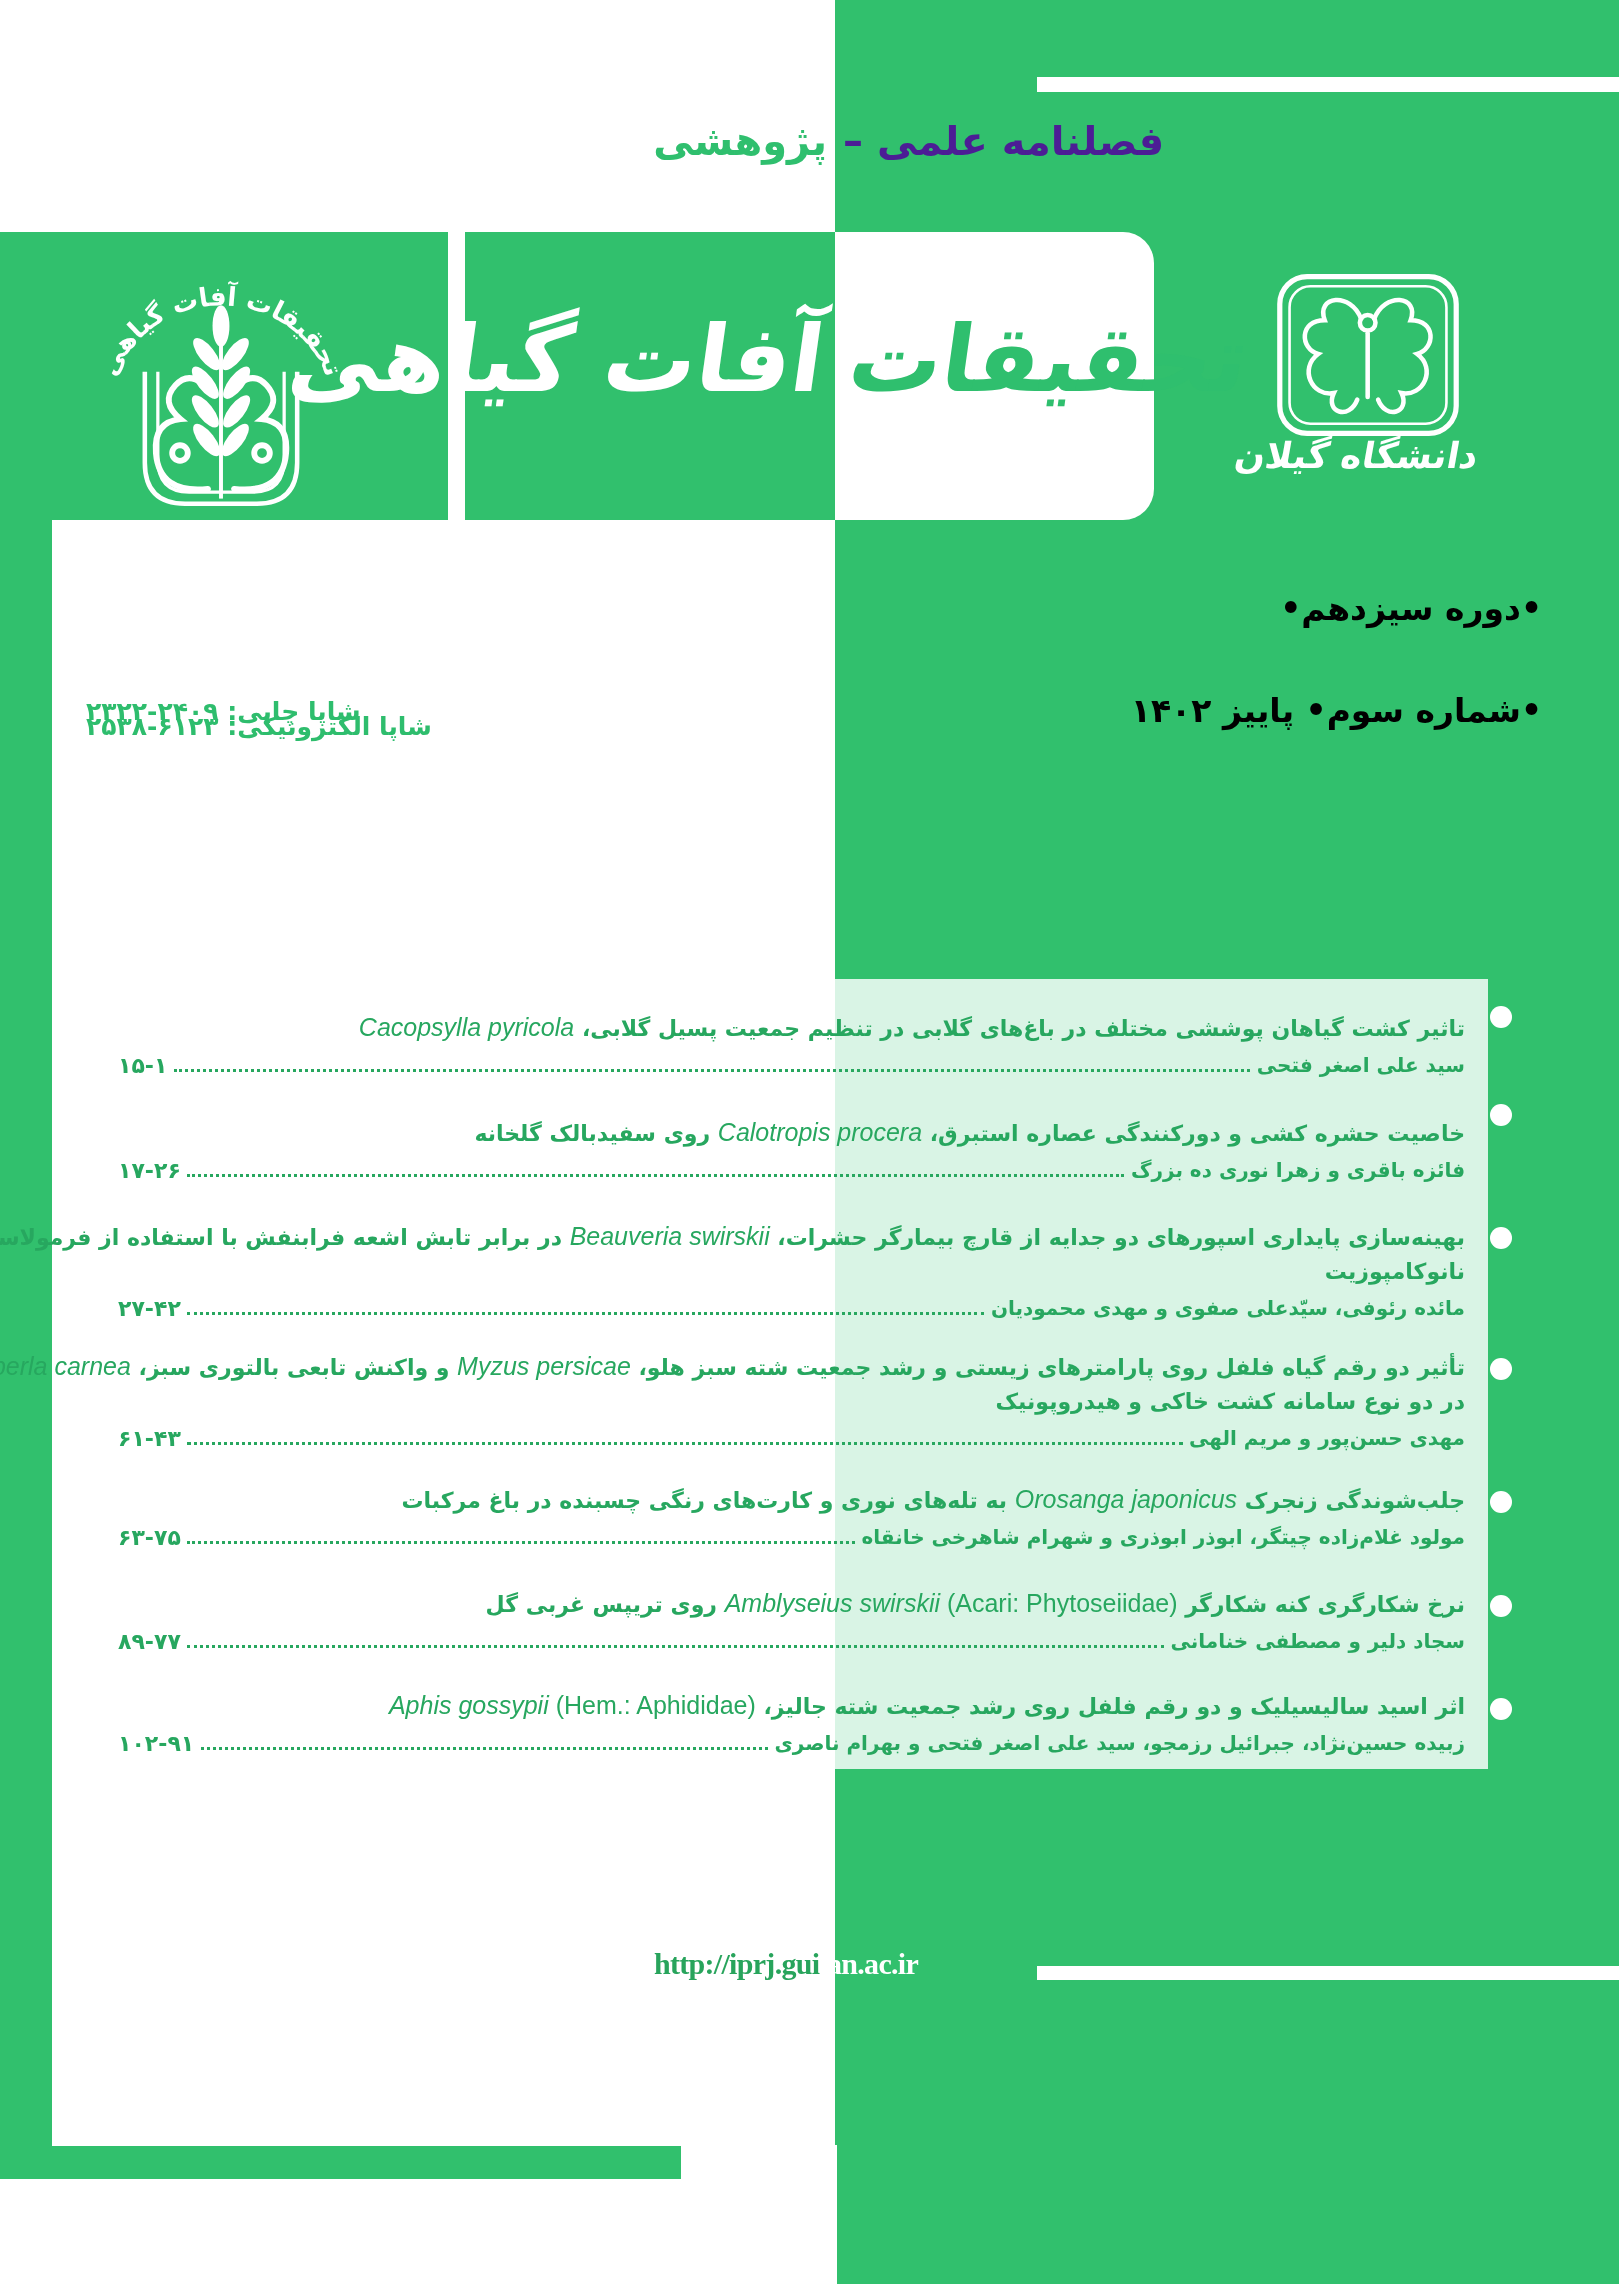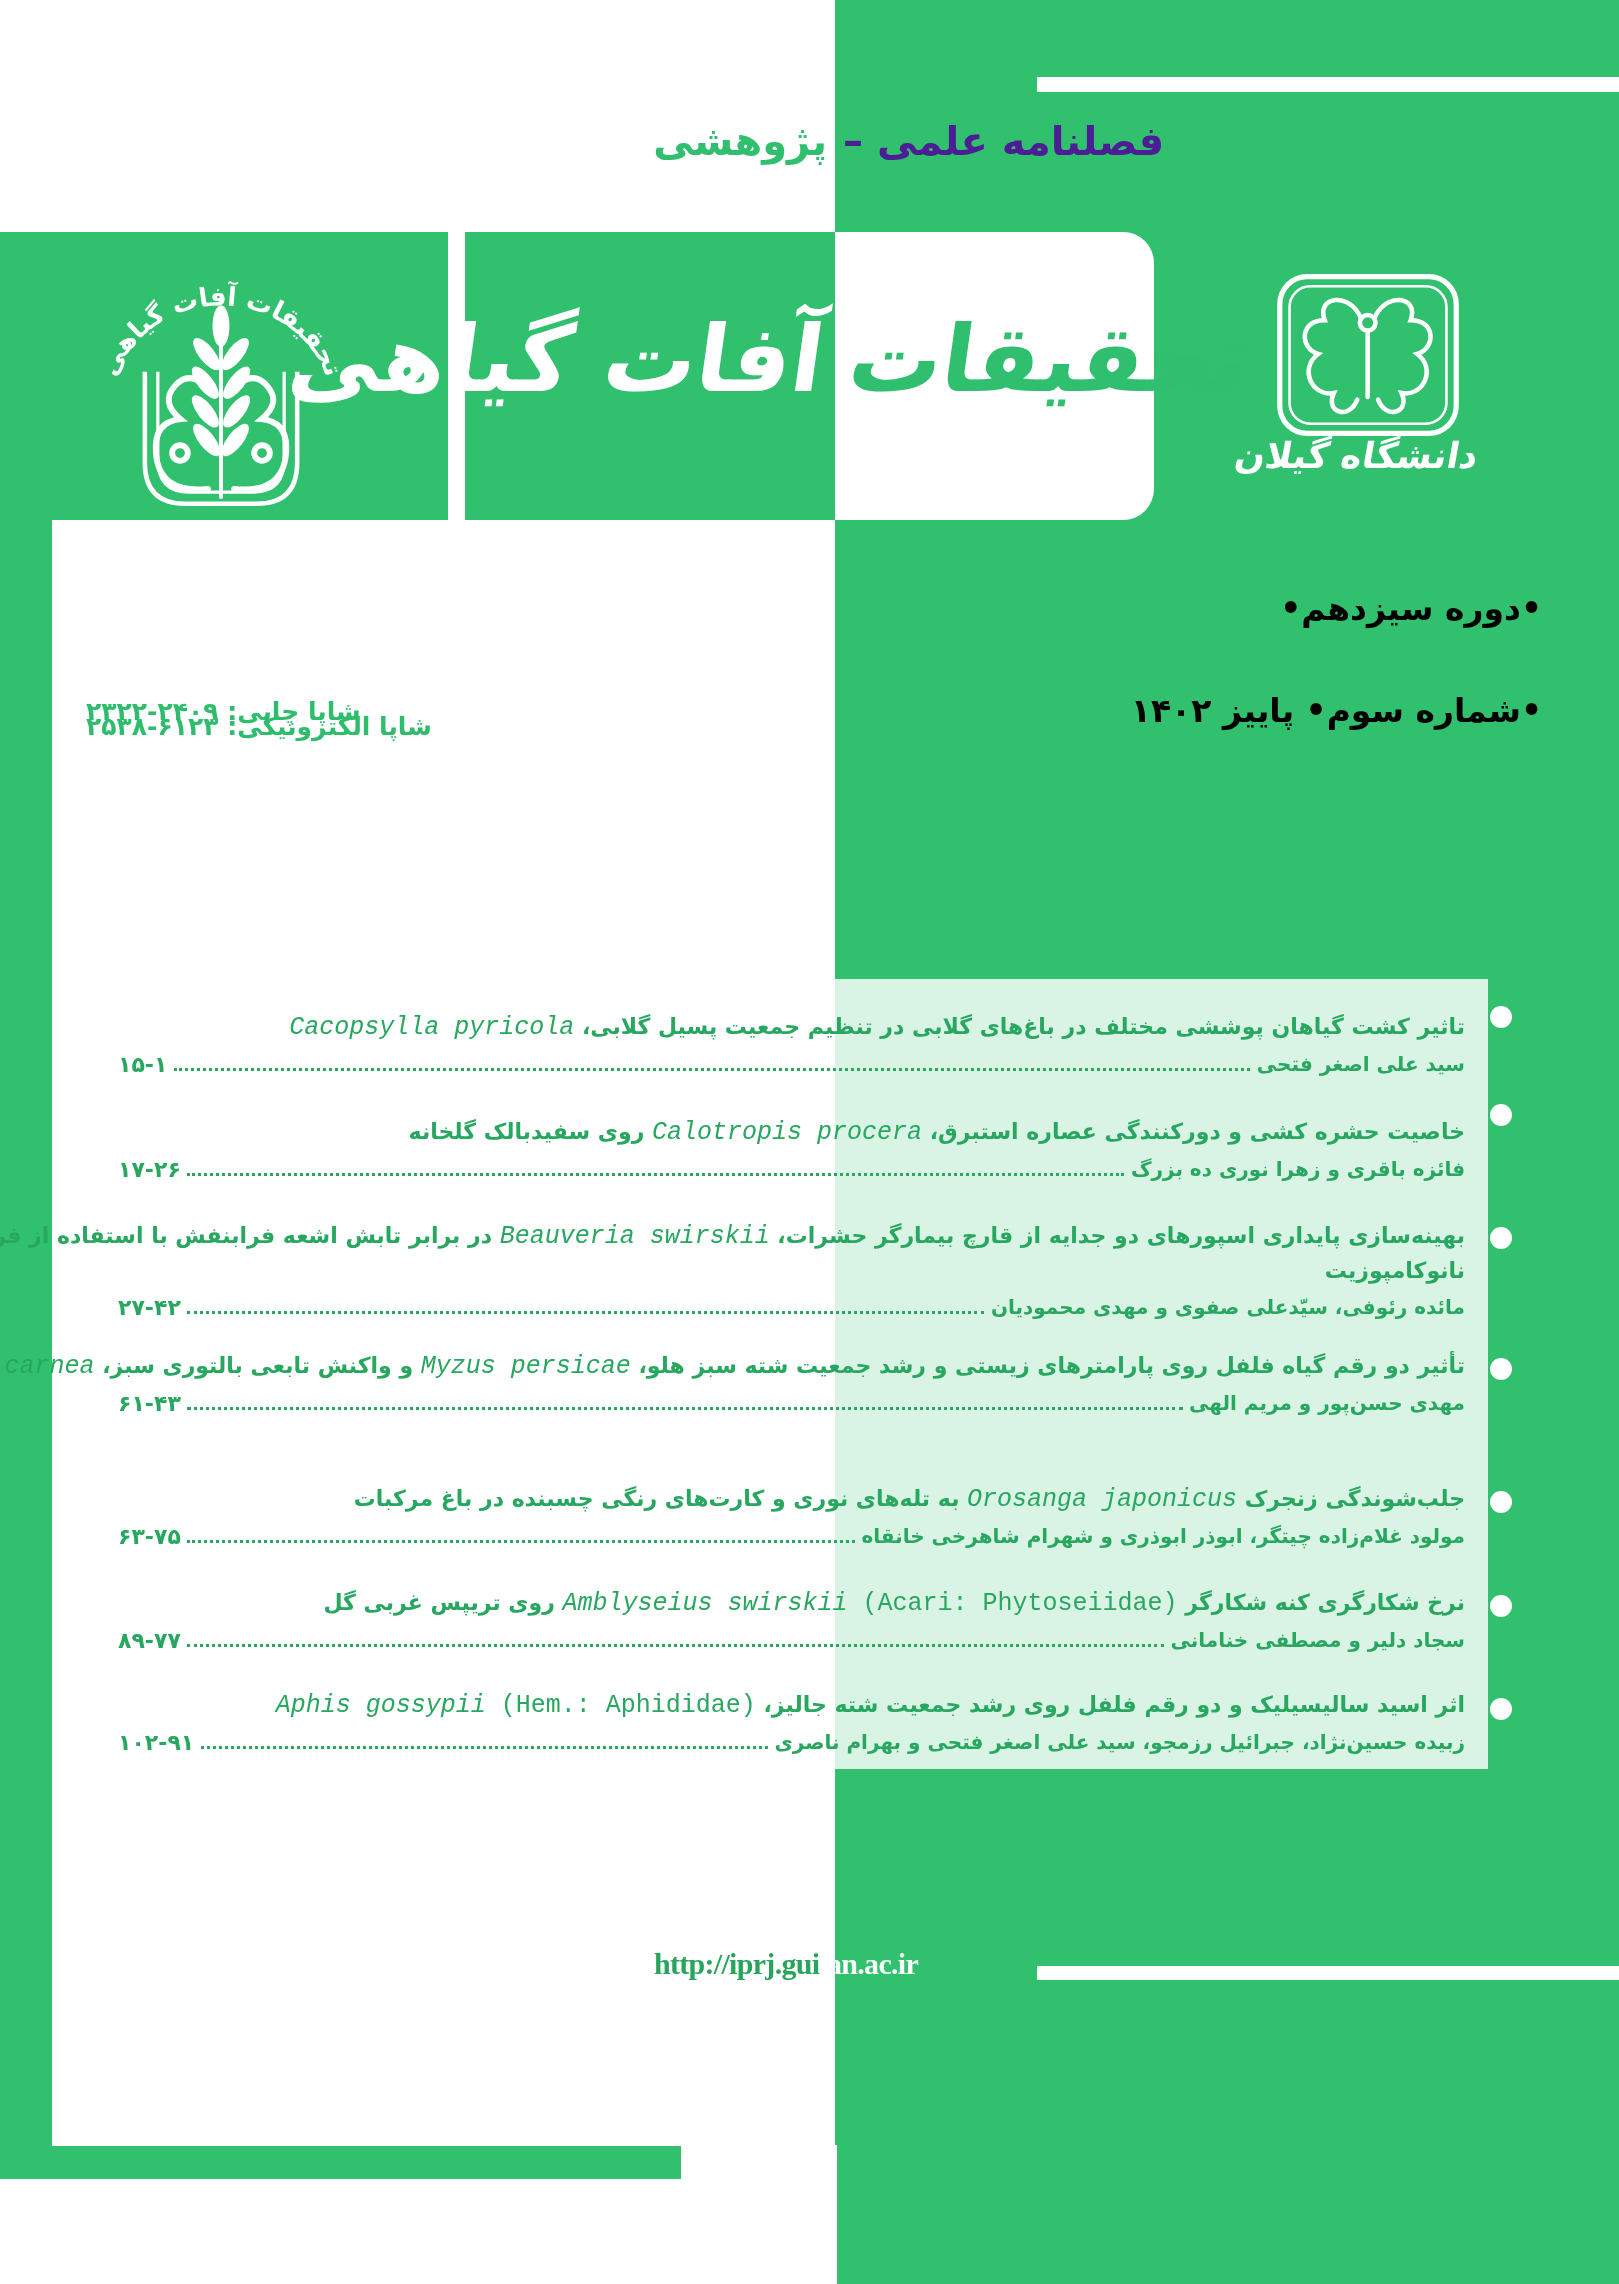--- a/index.html
+++ b/index.html
@@ -17,21 +17,21 @@
   .cal-g{color:#2fbf6e;}
   .cal-w{color:#ffffff;}
   
   .vol{color:#000000;font-size:33px;font-weight:bold;}
   .issn{color:#2ebd6d;font-size:25px;font-weight:bold;}
   .num{direction:ltr;unicode-bidi:bidi-override;}
   
   #toc-panel{left:76px;top:979px;width:1412px;height:790px;background:rgba(255,255,255,0.82);position:absolute;}
   .toc-entry{position:absolute;left:98px;width:1367px;color:#27a75f;}
   .t-line{text-align:right;direction:rtl;white-space:nowrap;font-size:22px;font-weight:bold;line-height:34px;}
-  .lat{font-family:Liberation Mono, monospace;font-size:25px;font-weight:normal;}
+  .lat{font-family:Liberation Sans, sans-serif;font-size:25px;font-weight:normal;}
   .lat.it{font-style:italic;}
   .a-row{display:flex;direction:rtl;align-items:flex-end;margin-top:5.2px;font-size:20px;font-weight:bold;line-height:29px;}
   .leader{flex:1;border-bottom:3.3px dotted #27a75f;margin:0 6.5px 7.8px 6.5px;}
   .pages{font-size:22px;margin-left:20px;}
   .bullet{position:absolute;width:22px;height:22px;border-radius:50%;background:#ffffff;left:1490px;}
   
   #url{left:654px;top:1947px;font-family:"Liberation Serif","DejaVu Serif",serif;font-size:30px;font-weight:bold;letter-spacing:-0.7px;position:absolute;}
   #url .u-g{color:#28a45c;}
   #url .u-w{color:#ffffff;}
   
@@ -146,20 +146,21 @@
         <div class="t-line"><span>بهینه‌سازی پایداری اسپورهای دو جدایه از قارچ بیمارگر حشرات، </span><span class="lat it">Beauveria swirskii</span><span> در برابر تابش اشعه فرابنفش با استفاده از فرمولاسیون</span></div>
         <div class="t-line"><span>نانوکامپوزیت</span></div>
         <div class="a-row">
           <span>مائده رئوفی، سیّدعلی صفوی و مهدی محمودیان</span>
           <div class="leader"></div>
           <span class="pages num">۲۷-۴۲</span>
         </div>
       </div>
       <div class="toc-entry" style="top: 1349px;">
         <div class="t-line"><span>تأثیر دو رقم گیاه فلفل روی پارامترهای زیستی و رشد جمعیت شته سبز هلو، </span><span class="lat it">Myzus persicae</span><span> و واکنش تابعی بالتوری سبز، </span><span class="lat it">Chrysoperla carnea</span></div>
+        <div class="t-line"><span>در دو نوع سامانه کشت خاکی و هیدروپونیک</span></div>
         <div class="a-row">
           <span>مهدی حسن‌پور و مریم الهی</span>
           <div class="leader"></div>
           <span class="pages num">۶۱-۴۳</span>
         </div>
       </div>
       <div class="toc-entry" style="top: 1482px;">
         <div class="t-line"><span>جلب‌شوندگی زنجرک </span><span class="lat it">Orosanga japonicus</span><span> به تله‌های نوری و کارت‌های رنگی چسبنده در باغ مرکبات</span></div>
         <div class="a-row">
           <span>مولود غلام‌زاده چیتگر، ابوذر ابوذری و شهرام شاهرخی خانقاه</span>

